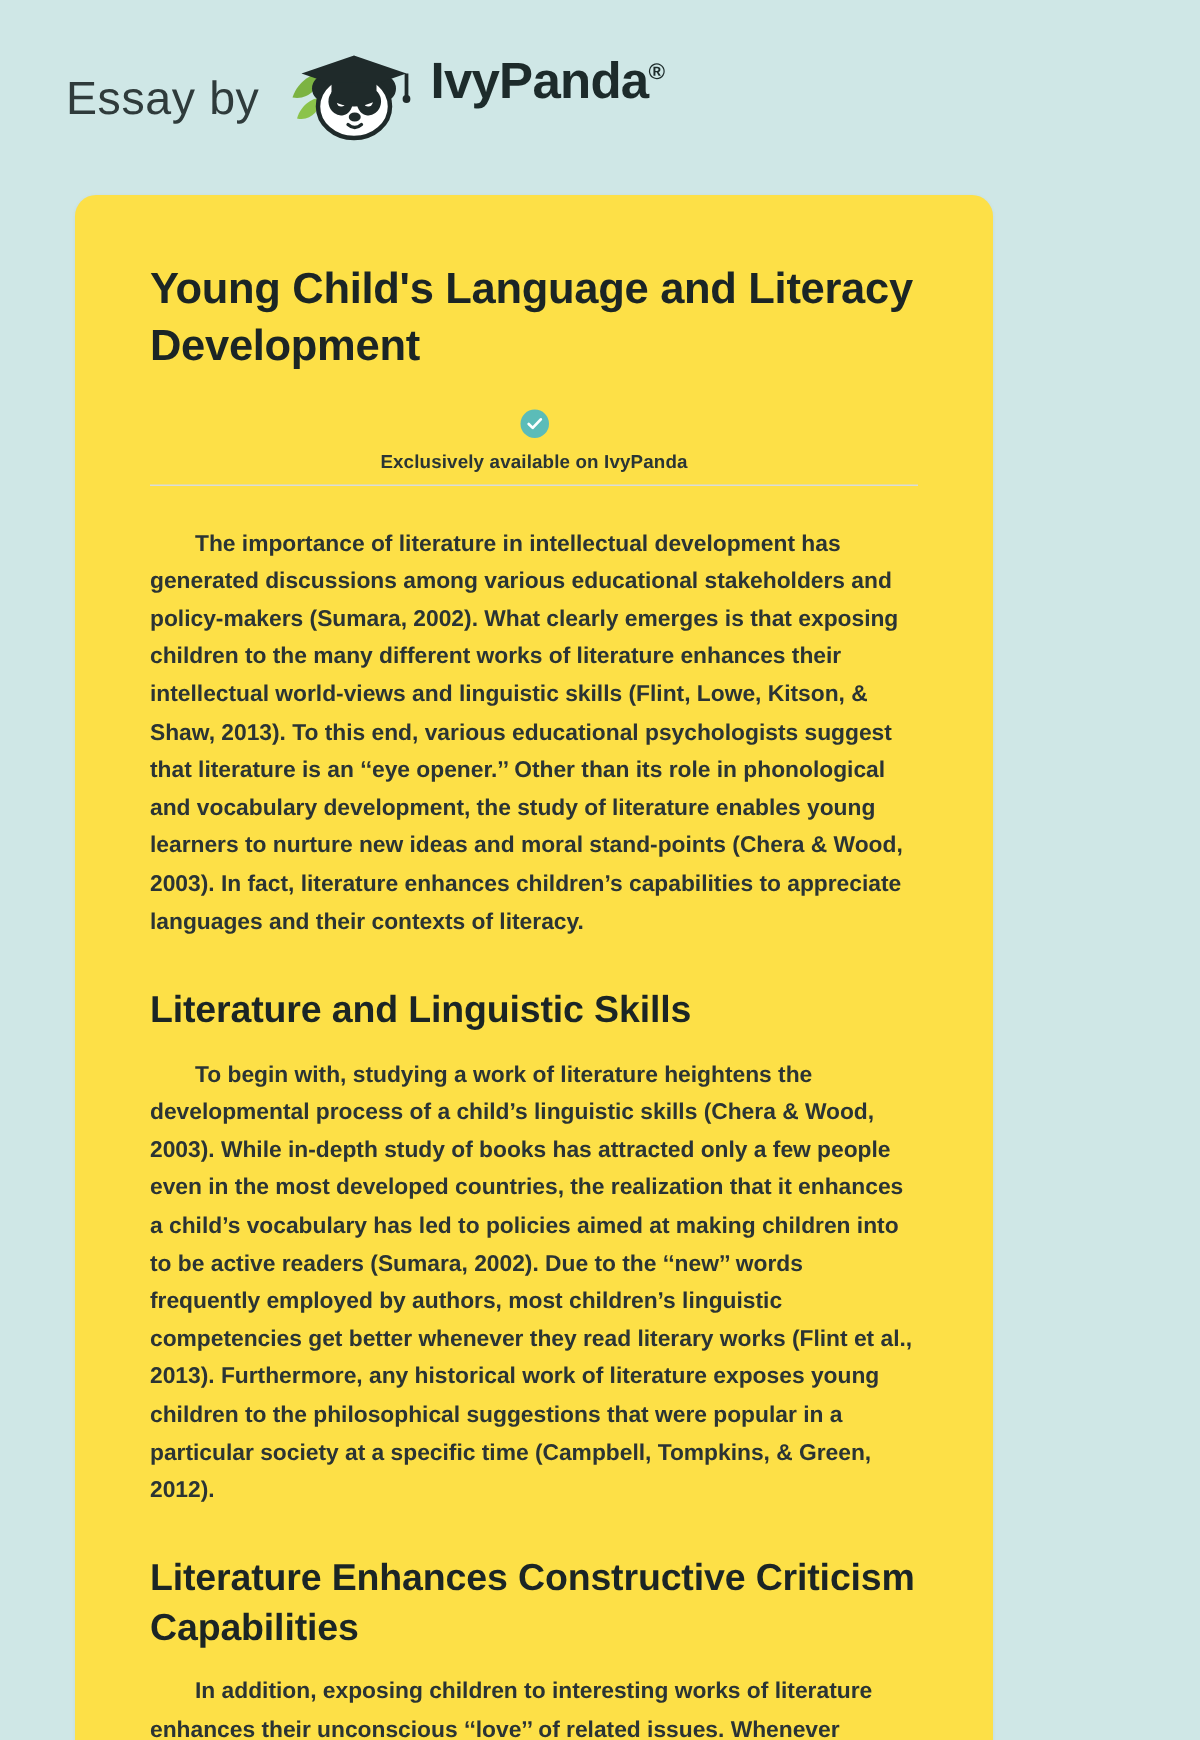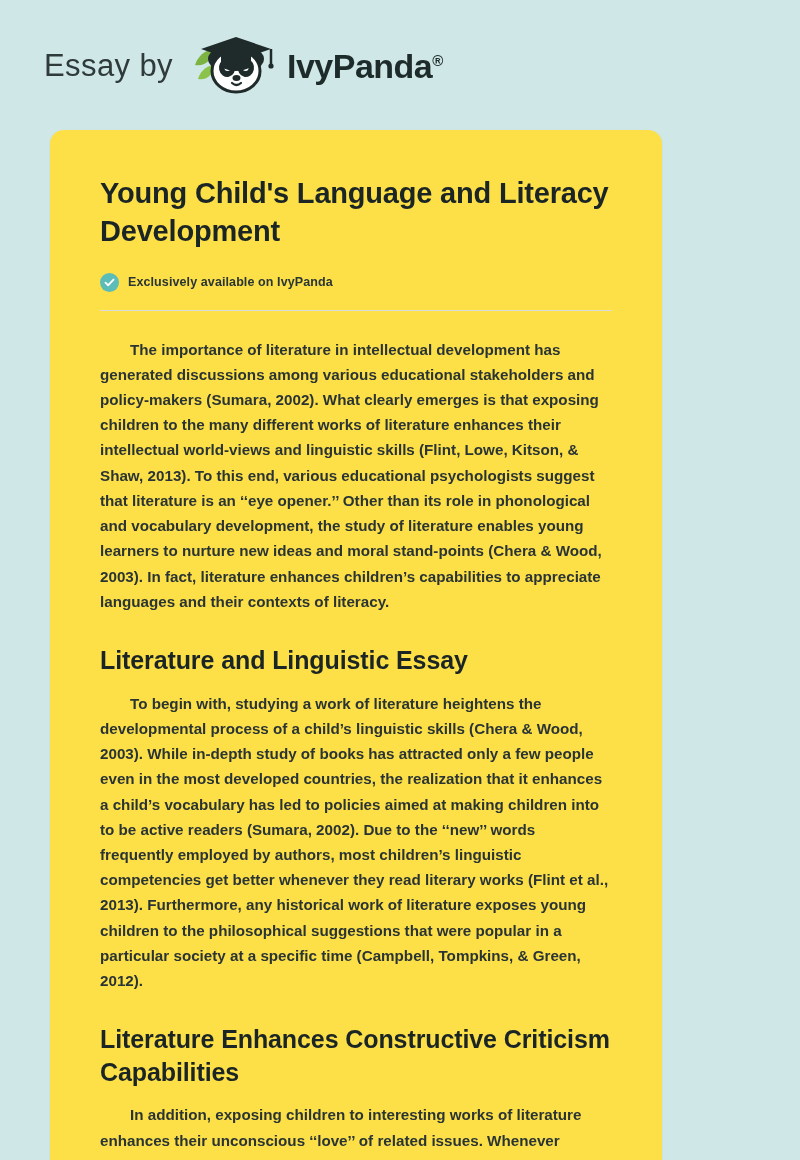--- a/index.html
+++ b/index.html
@@ -28,21 +28,20 @@
     box-sizing: border-box;
   }
   .brand-essay-by {
     font-size: 31px;
     color: #2f3b3b;
     letter-spacing: 0.4px;
     font-weight: 400;
   }
   .brand-logo {
     display: flex;
-    align-items: center;
     margin-left: 16px;
   }
   .panda-mark {
     width: 96px;
     height: 62px;
     position: relative;
     flex: none;
   }
   .brand-wordmark {
     font-size: 34px;
@@ -75,21 +74,22 @@
     line-height: 1.32;
     color: #1b2525;
     margin: 0 0 22px 0;
     font-weight: bold;
     letter-spacing: -0.2px;
   }
   .exclusive {
     display: flex;
     align-items: center;
     gap: 9px;
-    margin: 0 0 18px 0;
+    margin: 0 0 8px 0;
+    flex-direction: column;
   }
   .check-badge {
     width: 19px;
     height: 19px;
     border-radius: 50%;
     background: #5bbcb8;
     display: flex;
     align-items: center;
     justify-content: center;
     flex: none;
@@ -178,21 +178,21 @@
         <span class="exclusive-text">Exclusively available on IvyPanda</span>
       </div>
 
       <hr class="divider">
 
       <section>
         <p class="para">The importance of literature in intellectual development has generated discussions among various educational stakeholders and policy-makers (Sumara, 2002). What clearly emerges is that exposing children to the many different works of literature enhances their intellectual world-views and linguistic skills (Flint, Lowe, Kitson, &amp; Shaw, 2013). To this end, various educational psychologists suggest that literature is an ‘‘eye opener.’’ Other than its role in phonological and vocabulary development, the study of literature enables young learners to nurture new ideas and moral stand-points (Chera &amp; Wood, 2003). In fact, literature enhances children’s capabilities to appreciate languages and their contexts of literacy.</p>
       </section>
 
       <section>
-        <h2 class="section-title tight">Literature and Linguistic Essay</h2>
+        <h2 class="section-title tight">Literature and Linguistic Skills</h2>
         <p class="para">To begin with, studying a work of literature heightens the developmental process of a child’s linguistic skills (Chera &amp; Wood, 2003). While in-depth study of books has attracted only a few people even in the most developed countries, the realization that it enhances a child’s vocabulary has led to policies aimed at making children into to be active readers (Sumara, 2002). Due to the ‘‘new’’ words frequently employed by authors, most children’s linguistic competencies get better whenever they read literary works (Flint et al., 2013). Furthermore, any historical work of literature exposes young children to the philosophical suggestions that were popular in a particular society at a specific time (Campbell, Tompkins, &amp; Green, 2012).</p>
       </section>
 
       <section>
         <h2 class="section-title tight">Literature Enhances Constructive Criticism Capabilities</h2>
         <p class="para">In addition, exposing children to interesting works of literature enhances their unconscious ‘‘love’’ of related issues. Whenever children and teenagers get exposed to</p>
       </section>
 
     </article>
   </main>

